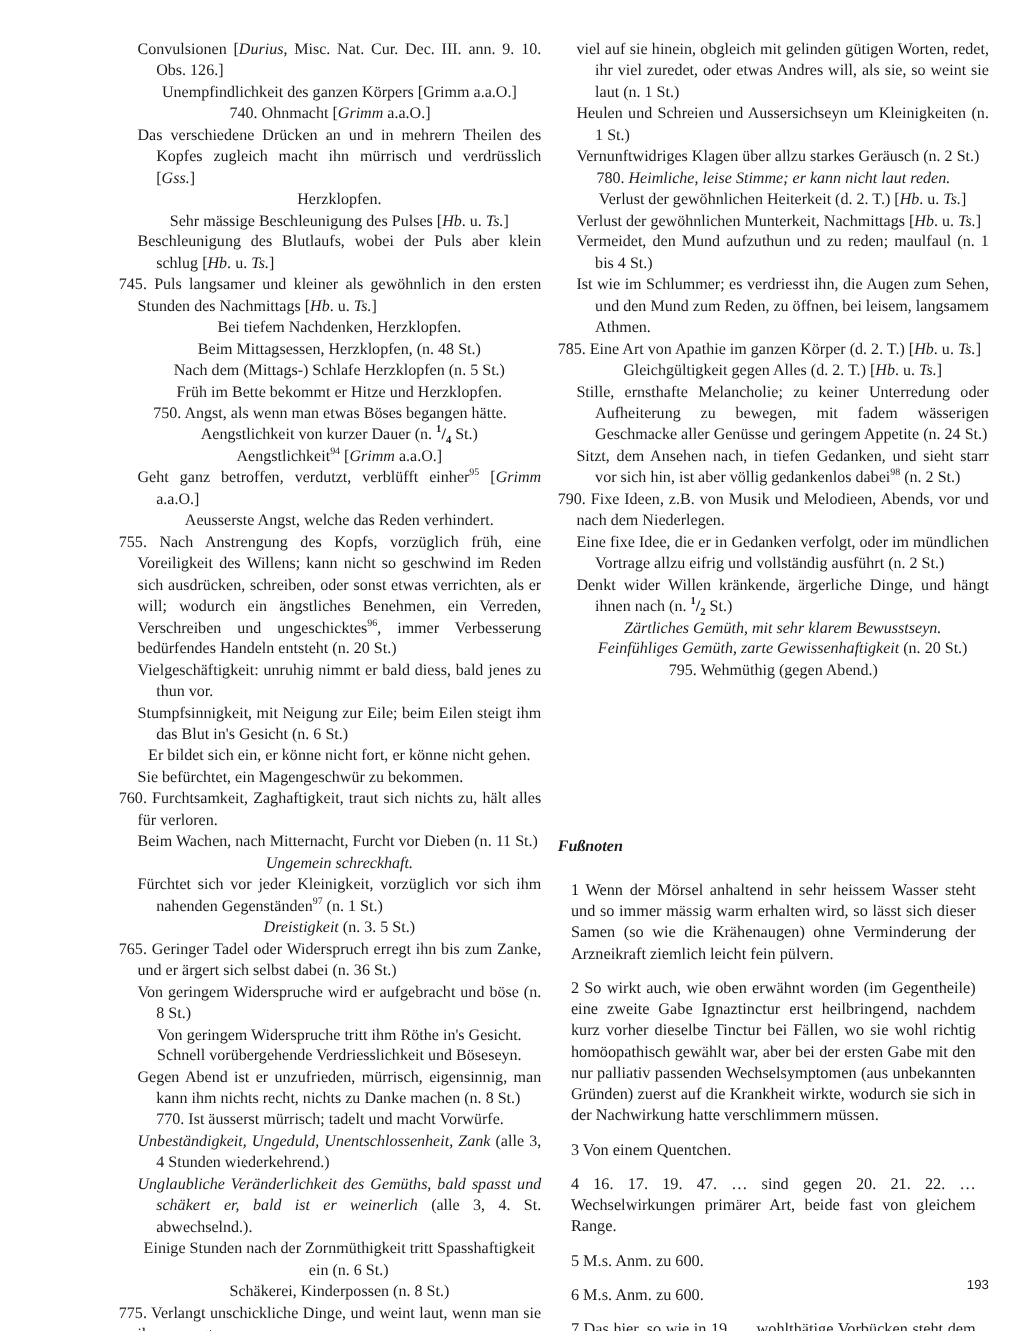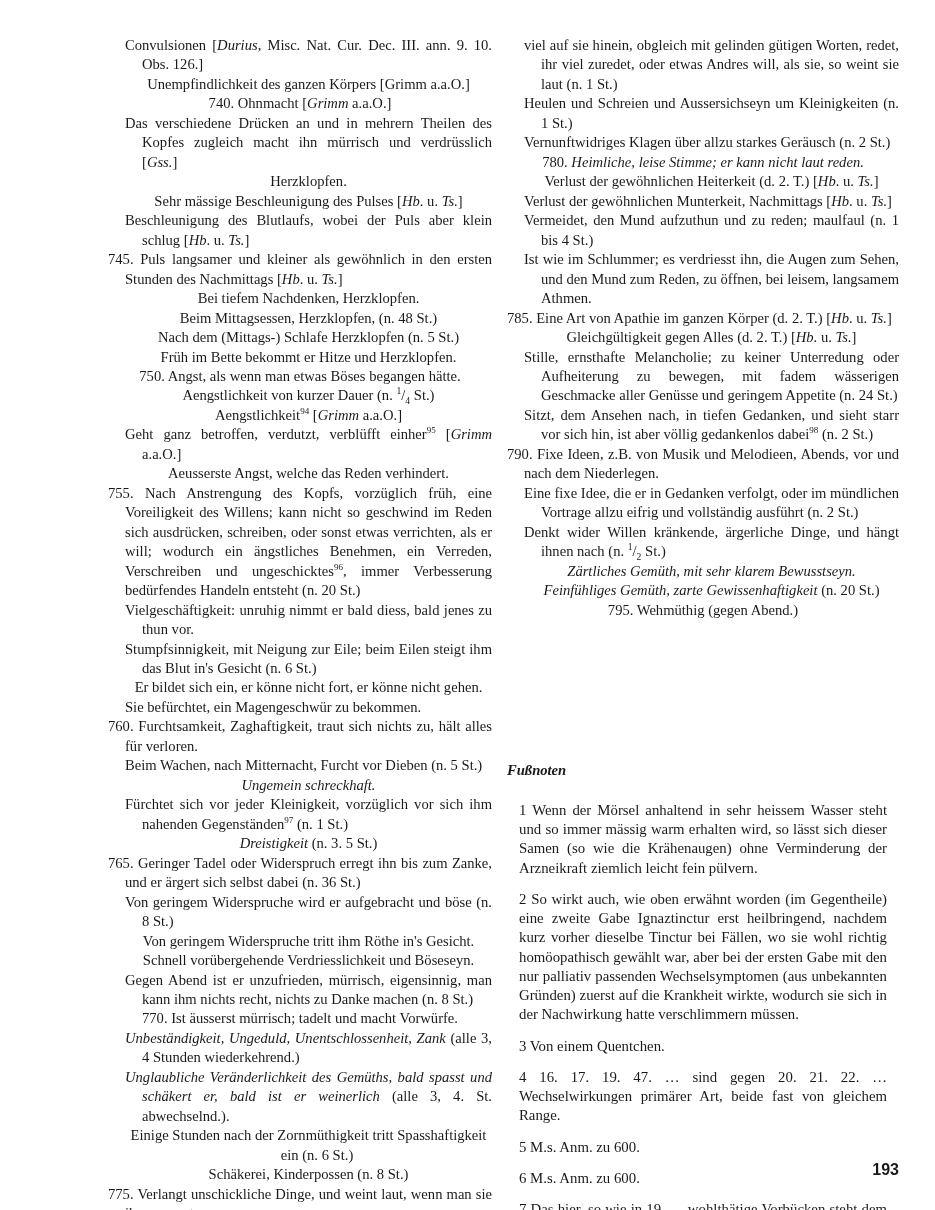--- a/index.html
+++ b/index.html
@@ -51,20 +51,21 @@
   }
   .entry.just { text-align: justify; }
   .entry.left { text-align: center; }
   sup {
     font-size: 0.62em;
     vertical-align: super;
     line-height: 0;
   }
   .frac {
     font-size: 1em;
+    font-weight: bold;
   }
   .frac .n { font-size: 0.66em; vertical-align: super; line-height: 0; }
   .frac .d { font-size: 0.66em; vertical-align: sub;   line-height: 0; }
 
   .footnotes-wrap {
     position: absolute;
     left: 507px;
     top: 762px;
     width: 392px;
   }
@@ -80,23 +81,23 @@
     line-height: 1.30;
     text-align: justify;
     margin: 12px;
   }
   .page-number {
     position: absolute;
     left: 0;
     top: 1161px;
     width: 899px;
     text-align: right;
-    font-size: 16px;
+    font-size: 12px;
     font-family: "Liberation Sans", sans-serif;
-    font-weight: bold;
+    font-weight: normal;
     color: #1a1a1a;
   }
 </style>
 </head>
 <body>
 
 <div class="page">
 
   <div class="columns">
 
@@ -117,21 +118,21 @@
         <p class="entry sub left">Aengstlichkeit von kurzer Dauer (n. <span class="frac"><span class="n">1</span>/<span class="d">4</span></span> St.)</p>
         <p class="entry sub left">Aengstlichkeit<sup>94</sup> [<i>Grimm</i> a.a.O.]</p>
         <p class="entry sub just">Geht ganz betroffen, verdutzt, verblüfft einher<sup>95</sup> [<i>Grimm</i> a.a.O.]</p>
         <p class="entry sub left">Aeusserste Angst, welche das Reden verhindert.</p>
         <p class="entry num just">755. Nach Anstrengung des Kopfs, vorzüglich früh, eine Voreiligkeit des Willens; kann nicht so geschwind im Reden sich ausdrücken, schreiben, oder sonst etwas verrichten, als er will; wodurch ein ängstliches Benehmen, ein Verreden, Verschreiben und ungeschicktes<sup>96</sup>, immer Verbesserung bedürfendes Handeln entsteht (n. 20 St.)</p>
         <p class="entry sub just">Vielgeschäftigkeit: unruhig nimmt er bald diess, bald jenes zu thun vor.</p>
         <p class="entry sub just">Stumpfsinnigkeit, mit Neigung zur Eile; beim Eilen steigt ihm das Blut in's Gesicht (n. 6 St.)</p>
         <p class="entry sub left">Er bildet sich ein, er könne nicht fort, er könne nicht gehen.</p>
         <p class="entry sub just">Sie befürchtet, ein Magengeschwür zu bekommen.</p>
         <p class="entry num just">760. Furchtsamkeit, Zaghaftigkeit, traut sich nichts zu, hält alles für verloren.</p>
-        <p class="entry sub just">Beim Wachen, nach Mitternacht, Furcht vor Dieben (n. 5 St.)</p>
+        <p class="entry sub just">Beim Wachen, nach Mitternacht, Furcht vor Dieben (n. 11 St.)</p>
         <p class="entry sub left"><i>Ungemein schreckhaft.</i></p>
         <p class="entry sub just">Fürchtet sich vor jeder Kleinigkeit, vorzüglich vor sich ihm nahenden Gegenständen<sup>97</sup> (n. 1 St.)</p>
         <p class="entry sub left"><i>Dreistigkeit</i> (n. 3. 5 St.)</p>
         <p class="entry num just">765. Geringer Tadel oder Widerspruch erregt ihn bis zum Zanke, und er ärgert sich selbst dabei (n. 36 St.)</p>
         <p class="entry sub just">Von geringem Widerspruche wird er aufgebracht und böse (n. 8 St.)</p>
         <p class="entry sub left">Von geringem Widerspruche tritt ihm Röthe in's Gesicht.</p>
         <p class="entry sub left">Schnell vorübergehende Verdriesslichkeit und Böseseyn.</p>
         <p class="entry sub just">Gegen Abend ist er unzufrieden, mürrisch, eigensinnig, man kann ihm nichts recht, nichts zu Danke machen (n. 8 St.)</p>
         <p class="entry num left">770. Ist äusserst mürrisch; tadelt und macht Vorwürfe.</p>
         <p class="entry sub just"><i>Unbeständigkeit, Ungeduld, Unentschlossenheit, Zank</i> (alle 3, 4 Stunden wiederkehrend.)</p>

